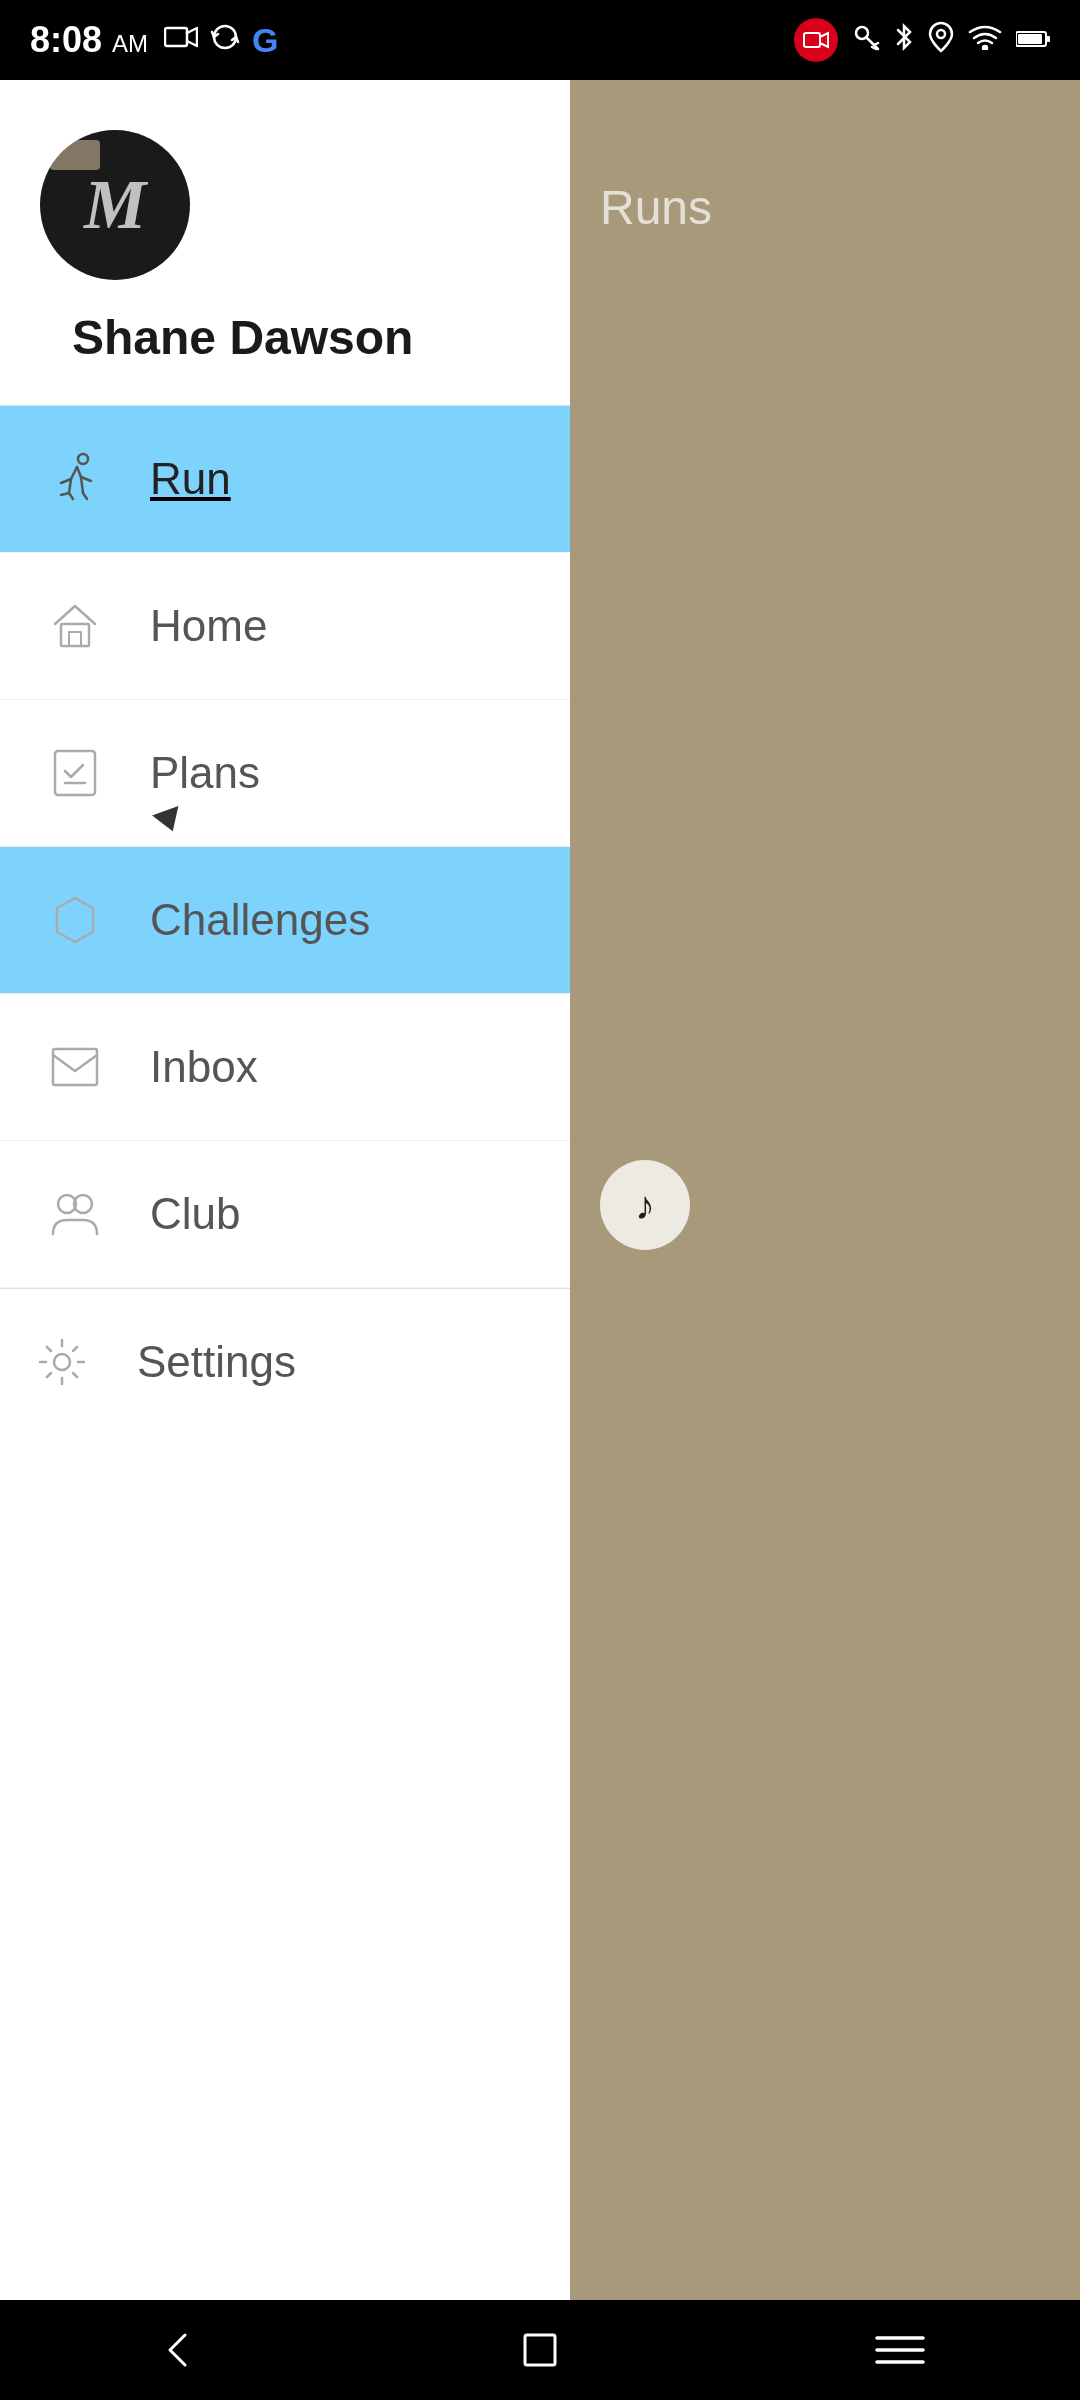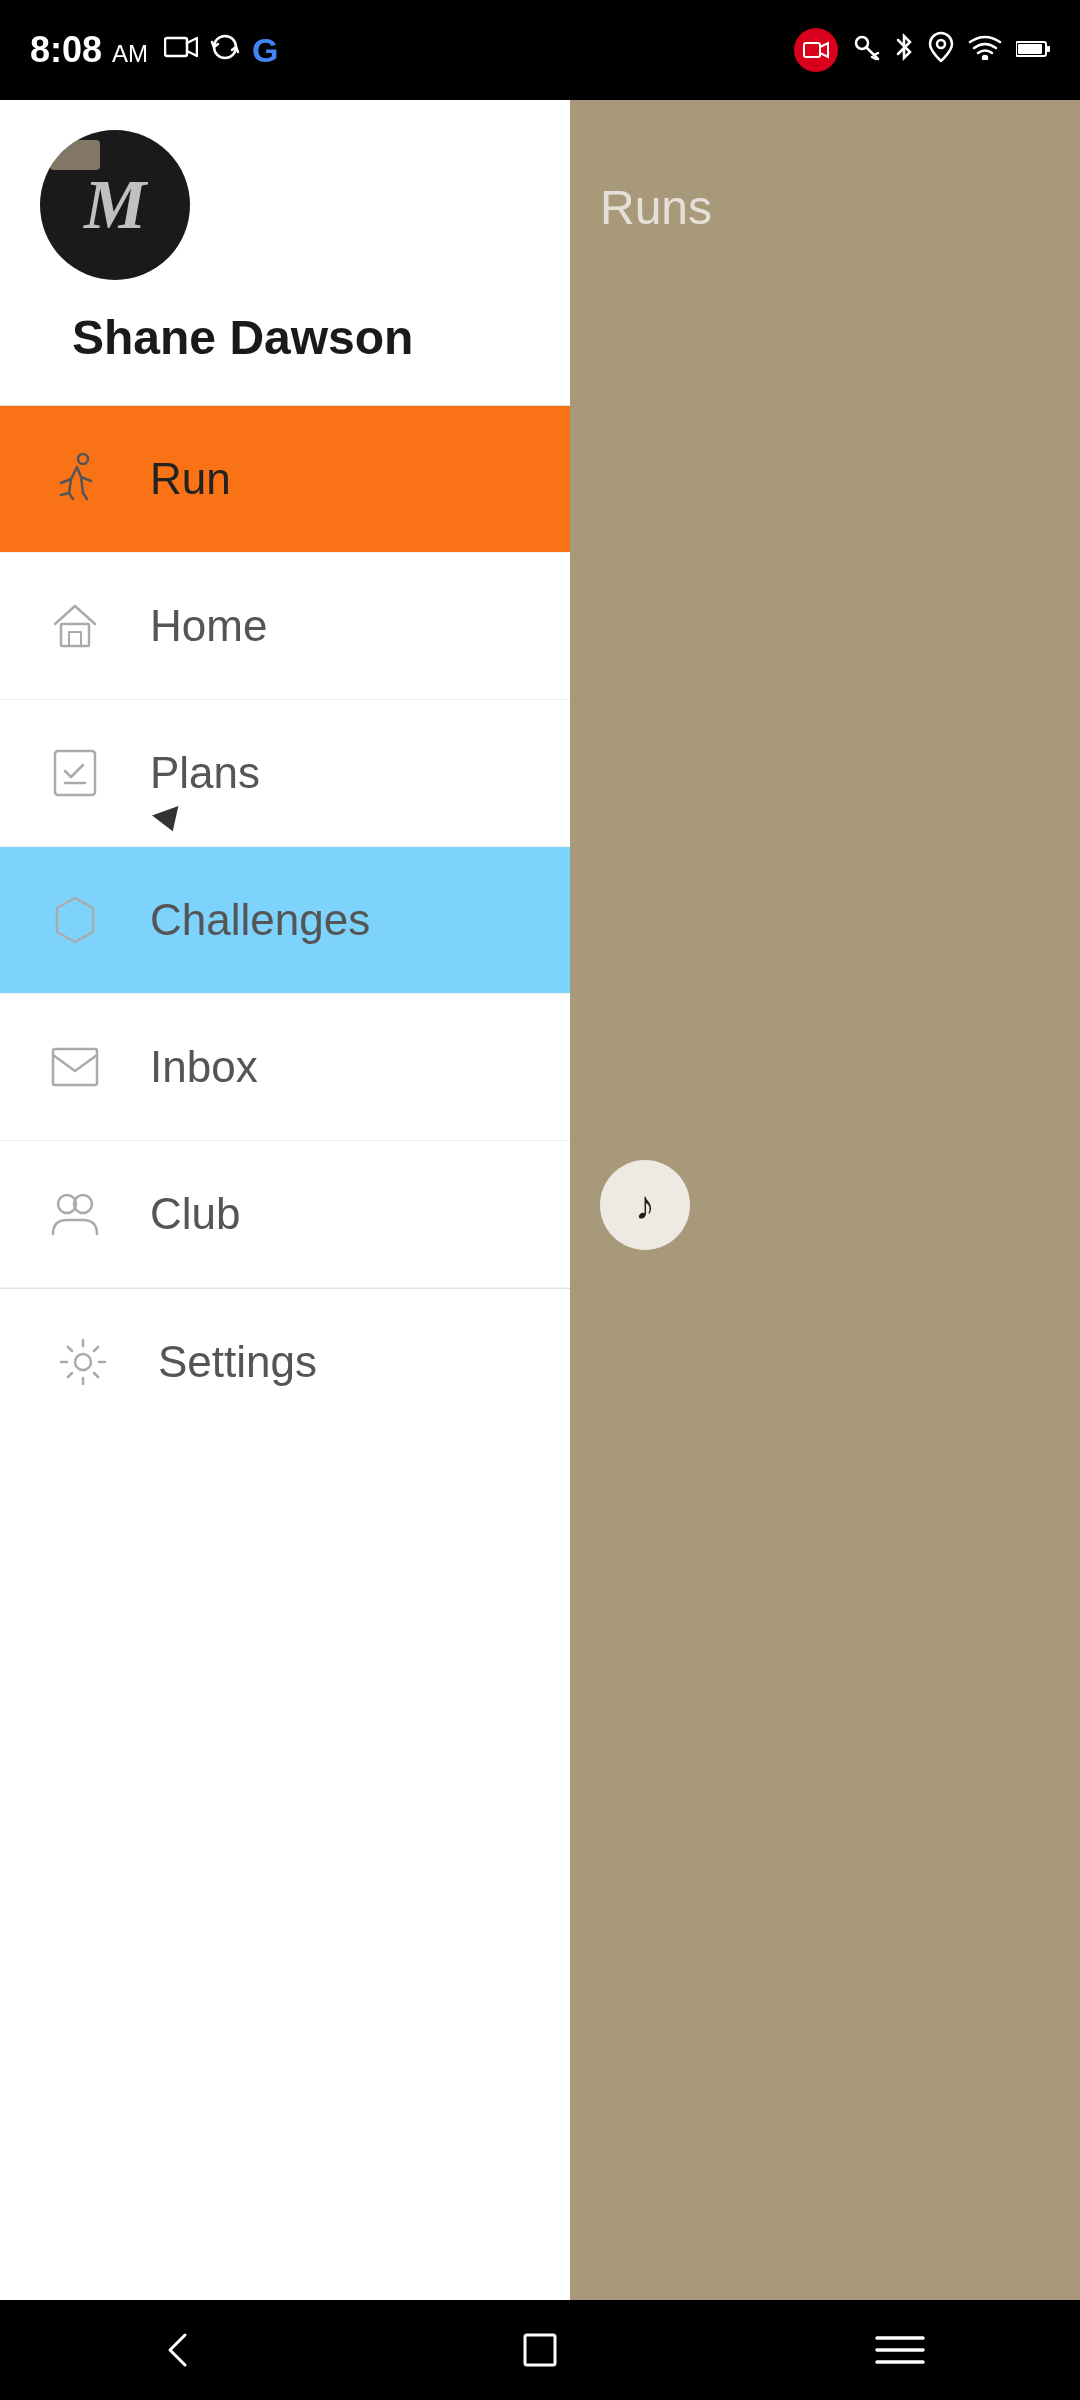--- a/index.html
+++ b/index.html
@@ -17,21 +17,21 @@
       overflow: hidden;
       position: relative;
     }
 
     
     .status-bar {
       position: absolute;
       top: 0;
       left: 0;
       width: 100%;
-      height: 100px;
+      height: 80px;
       background: #000;
       display: flex;
       align-items: center;
       justify-content: space-between;
       padding: 0 30px;
       z-index: 100;
     }
 
     .status-left {
       display: flex;
@@ -177,21 +177,22 @@
     .menu-item {
       display: flex;
       align-items: center;
       padding: 38px 40px;
       border-bottom: 1px solid #f0f0f0;
       cursor: pointer;
       gap: 40px;
     }
 
     .menu-item.active {
-      background: #f97316;
+      background: #7dd3fc;
+      text-decoration: underline;
     }
 
     .menu-item.highlighted {
       background: #7dd3fc;
     }
 
     .menu-icon {
       width: 70px;
       height: 70px;
       display: flex;
@@ -223,21 +224,21 @@
     .menu-divider {
       height: 1px;
       background: #e0e0e0;
       margin: 0 0;
     }
 
     
     .settings-item {
       display: flex;
       align-items: center;
-      padding: 38px 48px;
+      padding: 38px 27px;
       gap: 40px;
       cursor: pointer;
     }
 
     
     .bottom-nav {
       position: absolute;
       bottom: 0;
       left: 0;
       width: 1080px;

